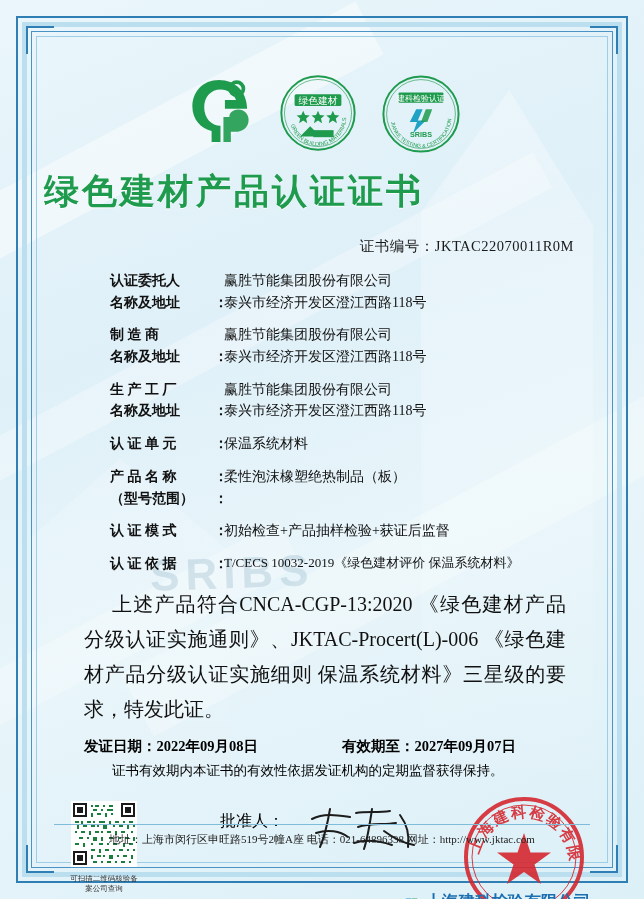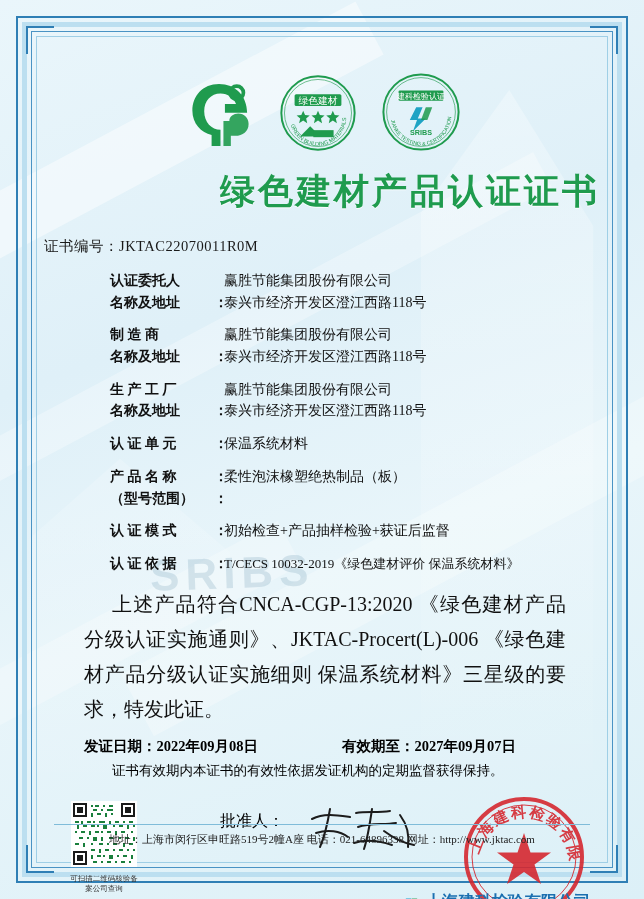--- a/index.html
+++ b/index.html
@@ -105,59 +105,60 @@
 
   .content {
     position: absolute;
     left: 44px; top: 44px; right: 44px; bottom: 44px;
   }
 
   
   .logos {
     display: flex;
     justify-content: center;
-    align-items: flex-end;
+    align-items: flex-start;
     gap: 22px;
     margin-top: 30px;
     height: 78px;
   }
   .logo-cgp { width: 74px; height: 74px; }
   .logo-green { width: 80px; height: 78px; }
   .logo-sribs { width: 82px; height: 80px; }
 
   .title {
-    text-align: right;
+    text-align: left;
     margin-top: 16px;
     font-size: 35px;
     font-weight: bold;
     letter-spacing: 3px;
     color: #1f9b4e;
     font-family: "Liberation Sans", sans-serif;
     text-shadow: 0 1px 0 rgba(255,255,255,0.8);
   }
 
   .cert-no {
     margin-top: 22px;
+    text-align: right;
     padding-right: 26px;
     font-size: 14.5px;
     color: #1a1a1a;
     letter-spacing: .5px;
   }
 
   .fields {
     margin-top: 14px;
     padding-left: 66px;
     padding-right: 20px;
     font-size: 14px;
     color: #111;
   }
   .field-block { margin-bottom: 11px; }
   .field-row {
     display: flex;
-    align-items: flex-end;
+    align-items: flex-start;
     line-height: 1.55;
   }
   .f-label {
     width: 104px;
     flex: 0 0 104px;
     font-weight: bold;
     letter-spacing: 0px;
     white-space: nowrap;
   }
   .f-colon { width: 10px; flex: 0 0 10px; font-weight: bold;}

